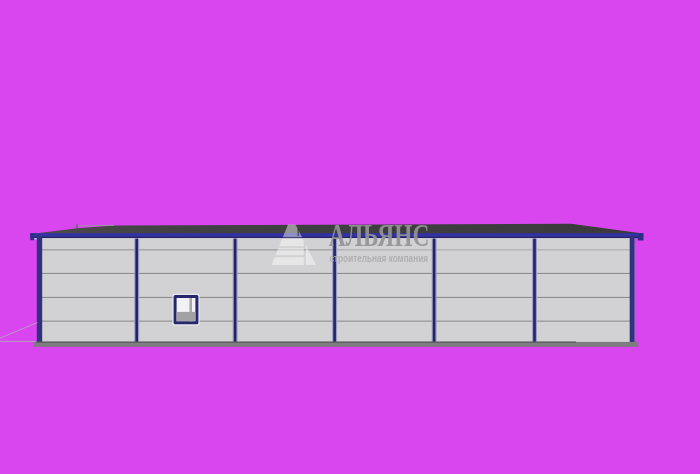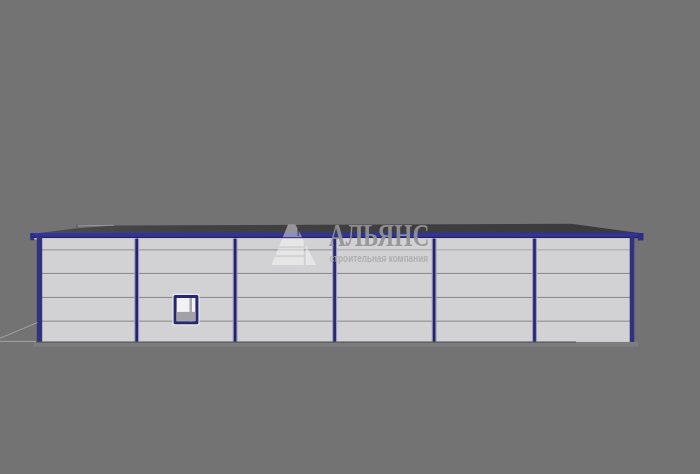--- a/index.html
+++ b/index.html
@@ -1,16 +1,16 @@
 <!DOCTYPE html>
 <html><head>
 <meta charset="utf-8">
 <style>
   html,body{margin:0;padding:0;background:#ffffff;}
-  #canvas{position:relative;width:700px;height:474px;background:#737373;overflow:hidden;
+  #canvas{position:relative;width:700px;height:474px;background:#d946ef;overflow:hidden;
           font-family:"Liberation Sans", sans-serif;}
   svg{position:absolute;left:0;top:0;}
 </style>
 </head>
 <body>
 <div id="canvas">
 <svg width="700" height="474" viewBox="0 0 700 474">
   <defs>
     <linearGradient id="roofg" x1="0" y1="0" x2="1" y2="0">
       <stop offset="0" stop-color="#4c4c4e"></stop>

